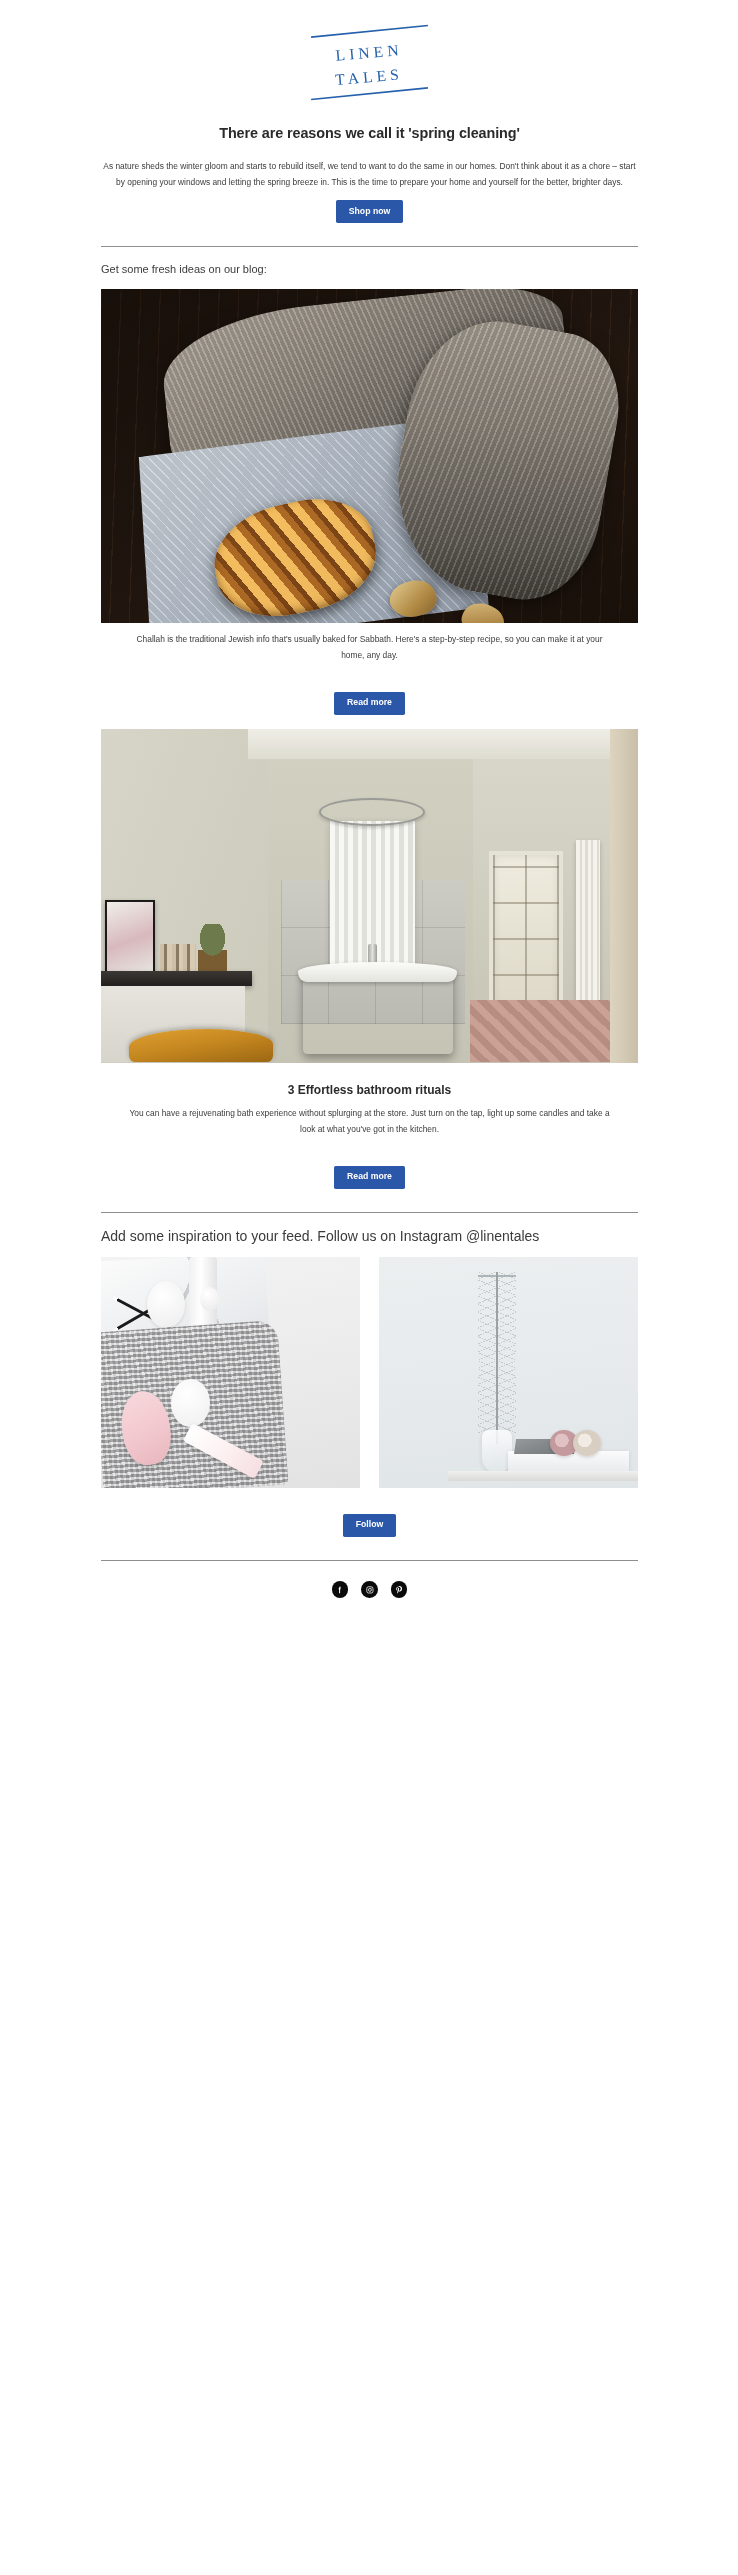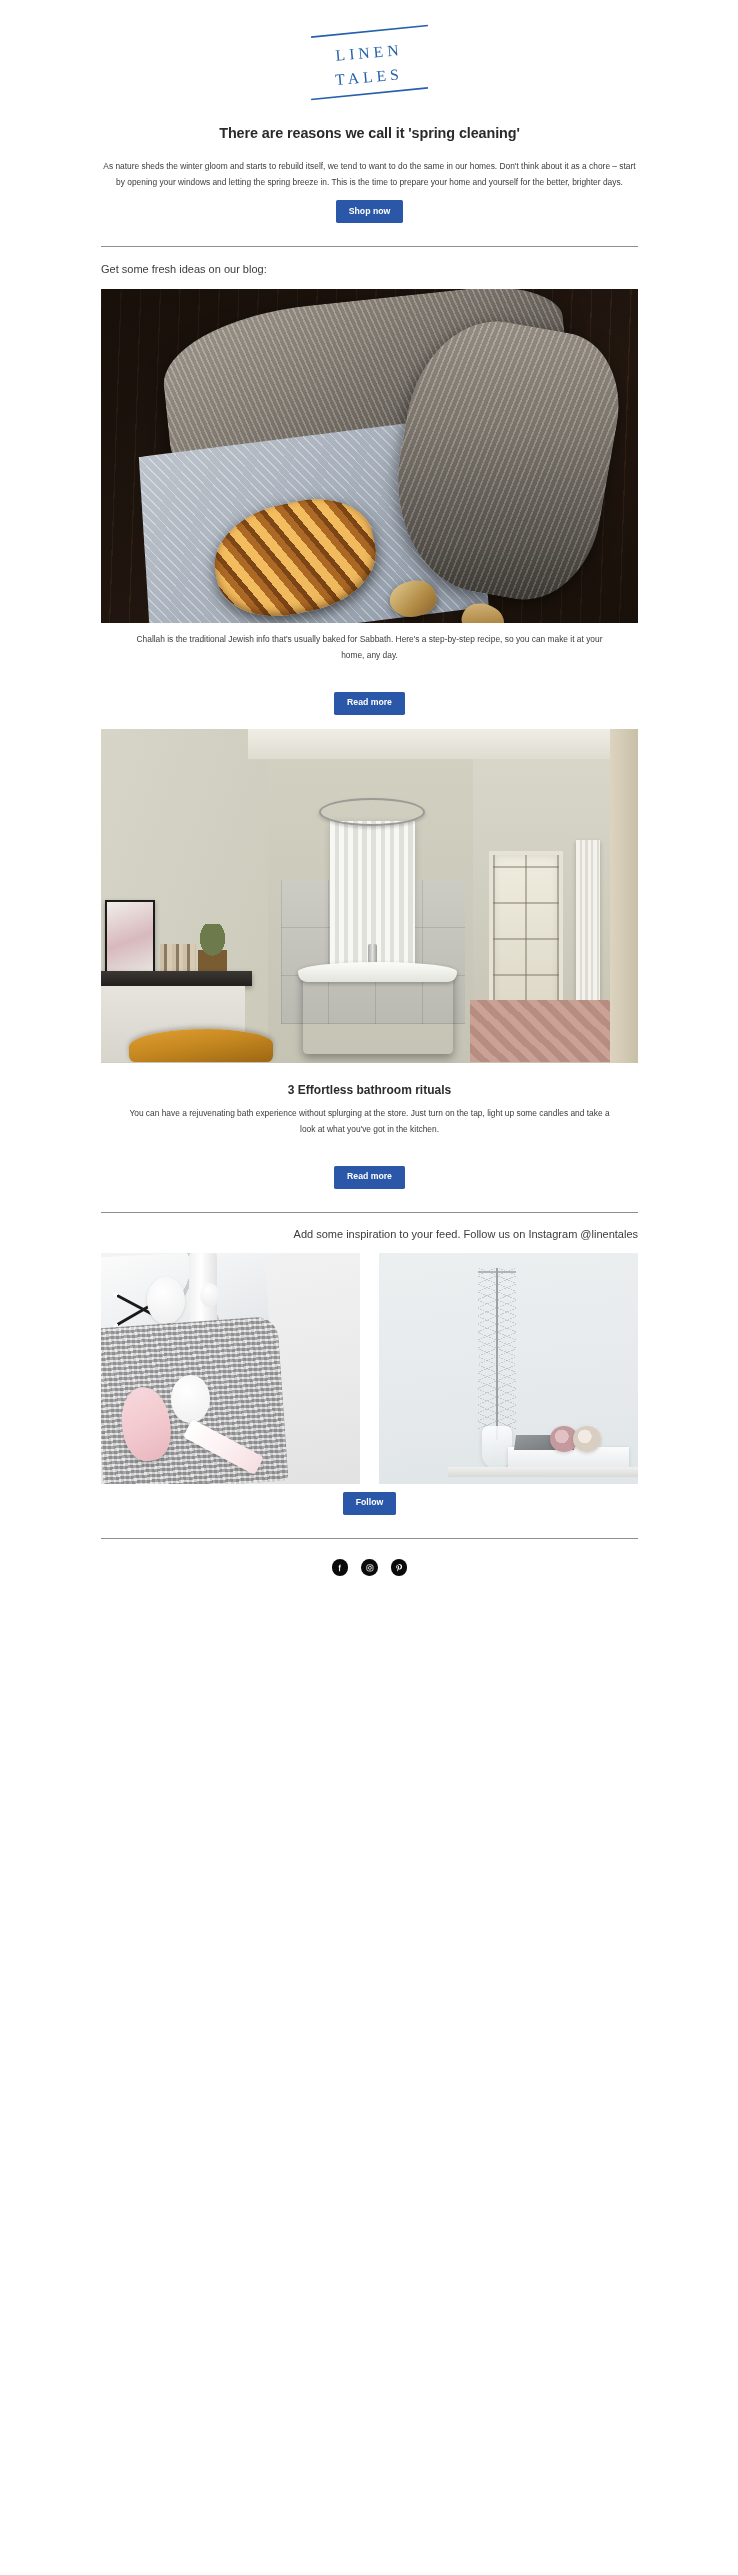--- a/index.html
+++ b/index.html
@@ -324,22 +324,22 @@
     text-align: center;
     font-size: 8.4px;
     line-height: 1.92;
     color: #3b3b3b;
     padding: 8px 26.6px 0;
   }
   .article .btn-row { margin-top: 29px; }
 
   
   .insta-lead {
-    text-align: right;
-    font-size: 11px;
+    text-align: left;
+    font-size: 14px;
     color: #3b3b3b;
     padding-top: 15.6px;
   }
   .insta-grid {
     display: flex;
     justify-content: space-between;
     margin-top: 12.7px;
   }
   .insta-cell { width: 259px; height: 231px; overflow: hidden; position: relative; }
 
@@ -407,21 +407,21 @@
     background: linear-gradient(160deg, #95999c 0%, #6f7477 100%); transform: skewX(-8deg); }
   .ig2-roll1 { position: absolute; left: 171px; top: 173px; width: 28px; height: 26.6px;
     border-radius: 50%;
     background: radial-gradient(circle at 42% 40%, #e0c2c4 0 30%, #c49a9e 31% 100%);
     box-shadow: 0 1.2px 3.5px rgba(0,0,0,.16); }
   .ig2-roll2 { position: absolute; left: 194px; top: 173px; width: 28px; height: 26.6px;
     border-radius: 50%;
     background: radial-gradient(circle at 42% 40%, #f2ebe3 0 30%, #d9cec2 31% 100%);
     box-shadow: 0 1.2px 3.5px rgba(0,0,0,.16); }
 
-  .btn-follow { margin-top: 8px; }
+  .btn-follow { margin-top: 26px; }
 
   .divider-bottom { height: 0.6px; background: #8e8e8e; margin-top: 23px; }
 
   
   .socials { display: flex; justify-content: center; gap: 12.7px; padding: 21px 0 25.4px; }
   .social-icon {
     width: 16.7px; height: 16.7px; border-radius: 50%;
     background: #0a0a0a;
     display: flex; align-items: center; justify-content: center;
     cursor: pointer;

